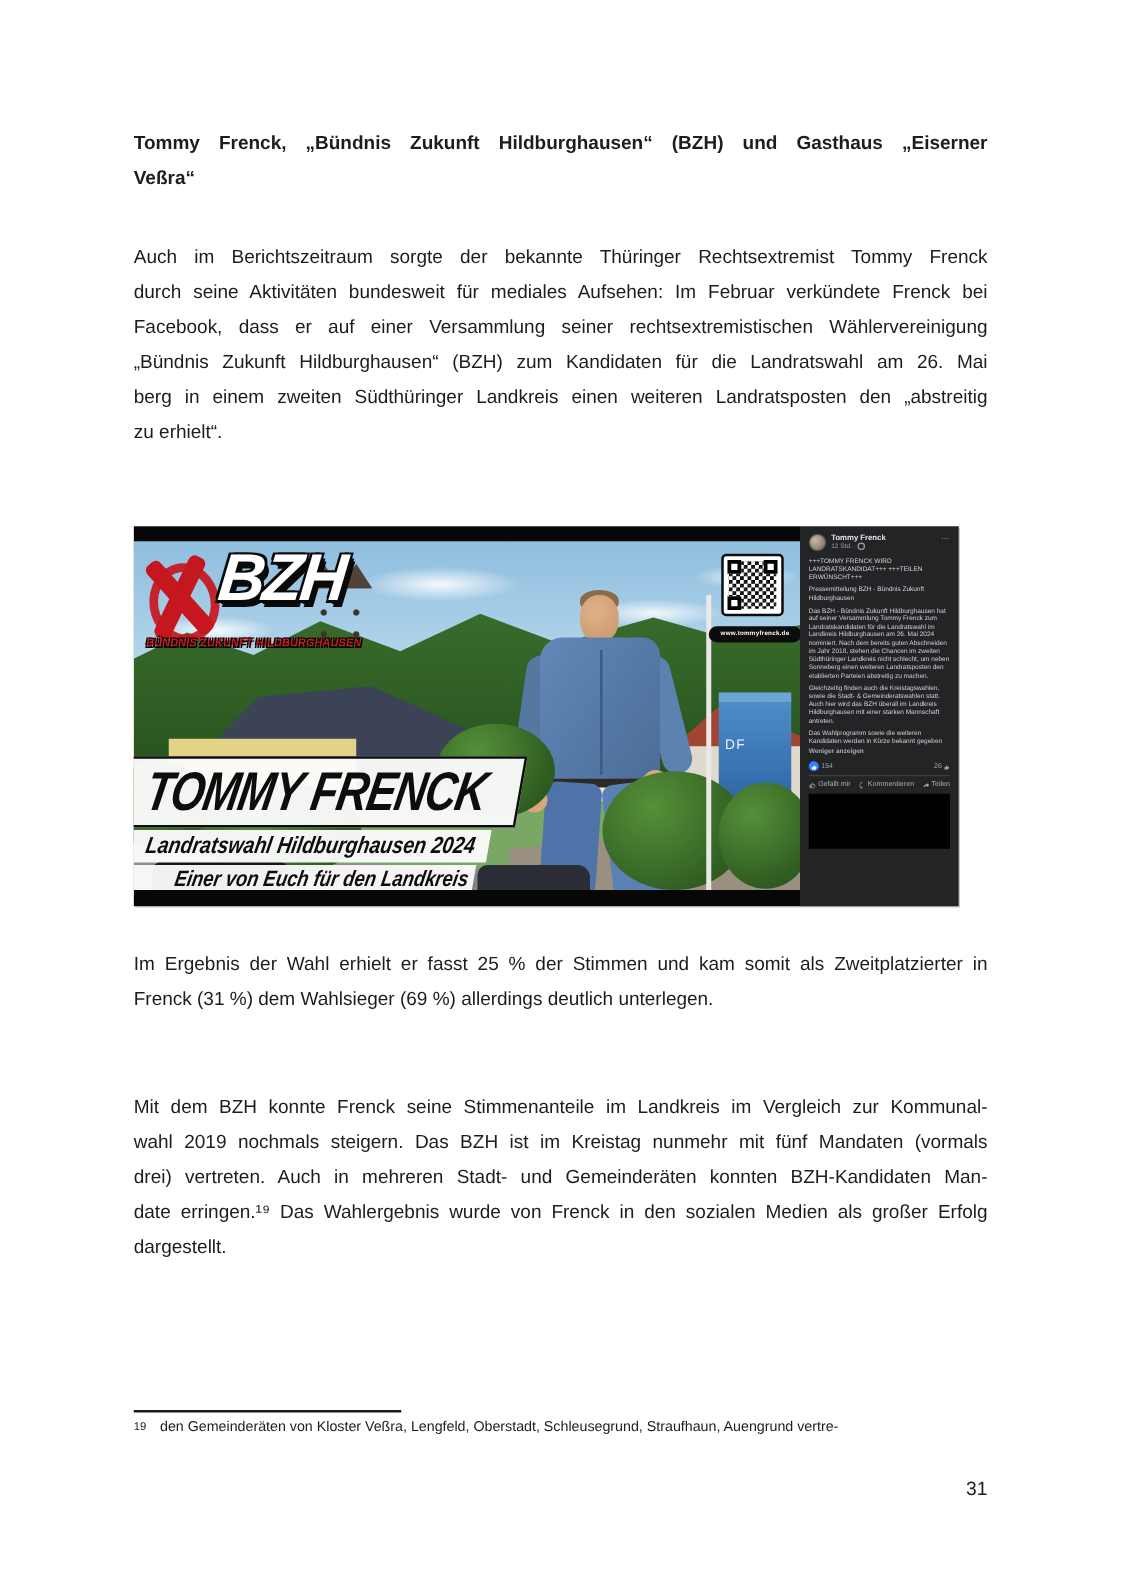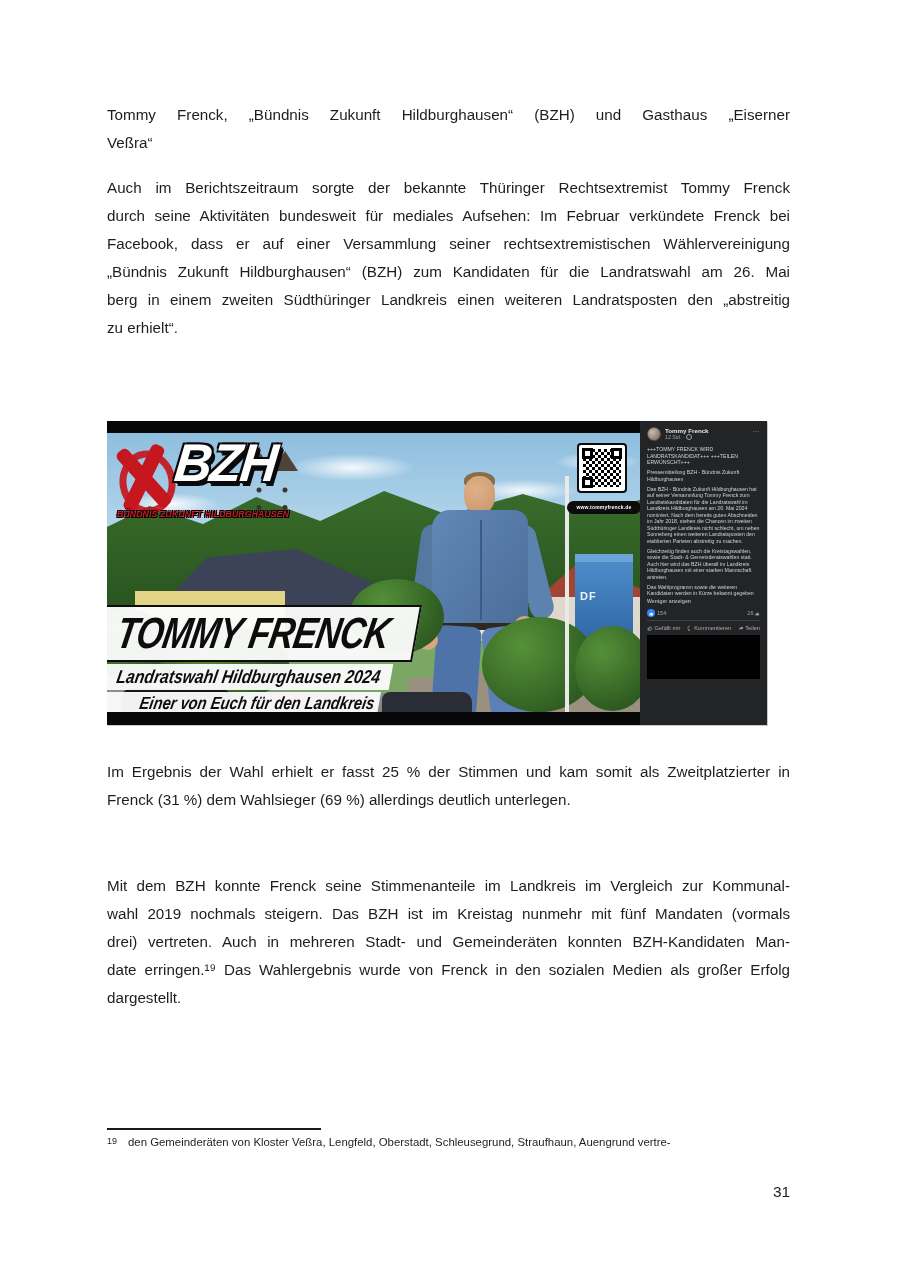--- a/index.html
+++ b/index.html
@@ -2,25 +2,25 @@
 <html><head>
 <meta charset="utf-8">
 <style>
   html,body { margin:0; padding:0; background:#ffffff; }
   .page {
     position:relative; width:900px; height:1272px; background:#ffffff;
     font-family:"Liberation Sans", sans-serif; color:#1d1d1f; overflow:hidden;
   }
   
   .tblock { position:absolute; left:107px; width:683px; font-size:15.2px; line-height:28px; }
-  .tblock.bold { font-weight:normal; }
+  .tblock.bold { font-weight:bold; }
   .jline { text-align:left; }
   .jline.stretch { text-align:justify; text-align-last:justify; }
   #heading   { top:101px; }
-  #para1     { top:174px; }
+  #para1     { top:192px; }
   #para2     { top:758px; }
   #para3     { top:872px; }
 
   
   .fnrule { position:absolute; left:107px; top:1128px; width:214px; height:2px; background:#1a1a1a; }
   .footnote { position:absolute; left:107px; top:1135px; width:683px; display:flex; }
   .fn-marker { width:21px; font-size:9px; padding-top:1px; flex:none; }
   .fn-lines { font-size:11.4px; line-height:15px; }
   .pagenum { position:absolute; left:107px; top:1183px; width:683px; text-align:right; font-size:15.4px; }
 
@@ -73,21 +73,21 @@
     clip-path:polygon(0 28%, 100% 55%, 100% 100%, 0 100%); }
   .dirt { position:absolute; left:300px; top:233px; width:233px; height:62px; z-index:3; background:#99907f;
     clip-path:polygon(0 40%, 100% 8%, 100% 100%, 0 100%); }
   .car { position:absolute; z-index:6; border-radius:8px 10px 3px 3px; }
   .car.c1 { left:15px;  top:268px; width:110px; height:27px; background:#15151c; }
   .car.c2 { left:150px; top:271px; width:105px; height:24px; background:#a02430; }
   .car.c3 { left:275px; top:271px; width:90px;  height:24px; background:#2a2d36; }
   .pole { position:absolute; left:458px; top:55px; width:4px; height:240px; background:#e9e9e7; z-index:5; }
   .sign { position:absolute; left:468px; top:133px; width:58px; height:88px; z-index:3;
     background:linear-gradient(#4d8cc9,#2f66a4); border-top:8px solid #6ca4d8; box-sizing:border-box;
-    color:#eaf2fb; font-weight:bold; font-size:11px; padding:28px 0 0 5px; letter-spacing:1px; }
+    color:#eaf2fb; font-weight:normal; font-size:11px; padding:28px 0 0 5px; letter-spacing:1px; }
 
   
   .man { position:absolute; left:295px; top:45px; width:160px; height:250px; z-index:4; }
   .hair { position:absolute; left:62px; top:6px; width:31px; height:17px; background:#8a6b4a; border-radius:50% 50% 40% 40%; }
   .head { position:absolute; left:62px; top:10px; width:31px; height:38px; border-radius:46%;
     background:radial-gradient(circle at 40% 35%, #e0b189, #c69468); }
   .torso { position:absolute; left:30px; top:44px; width:96px; height:118px; border-radius:18px 14px 10px 10px;
     background:linear-gradient(125deg, #6288b9, #4a6c97); }
   .torso::after { content:""; position:absolute; left:50%; top:10px; width:2px; height:100px; background:#3c5a82; }
   .arm.l { position:absolute; left:13px; top:58px; width:24px; height:110px; background:#54789f; border-radius:12px; transform:rotate(8deg); }

